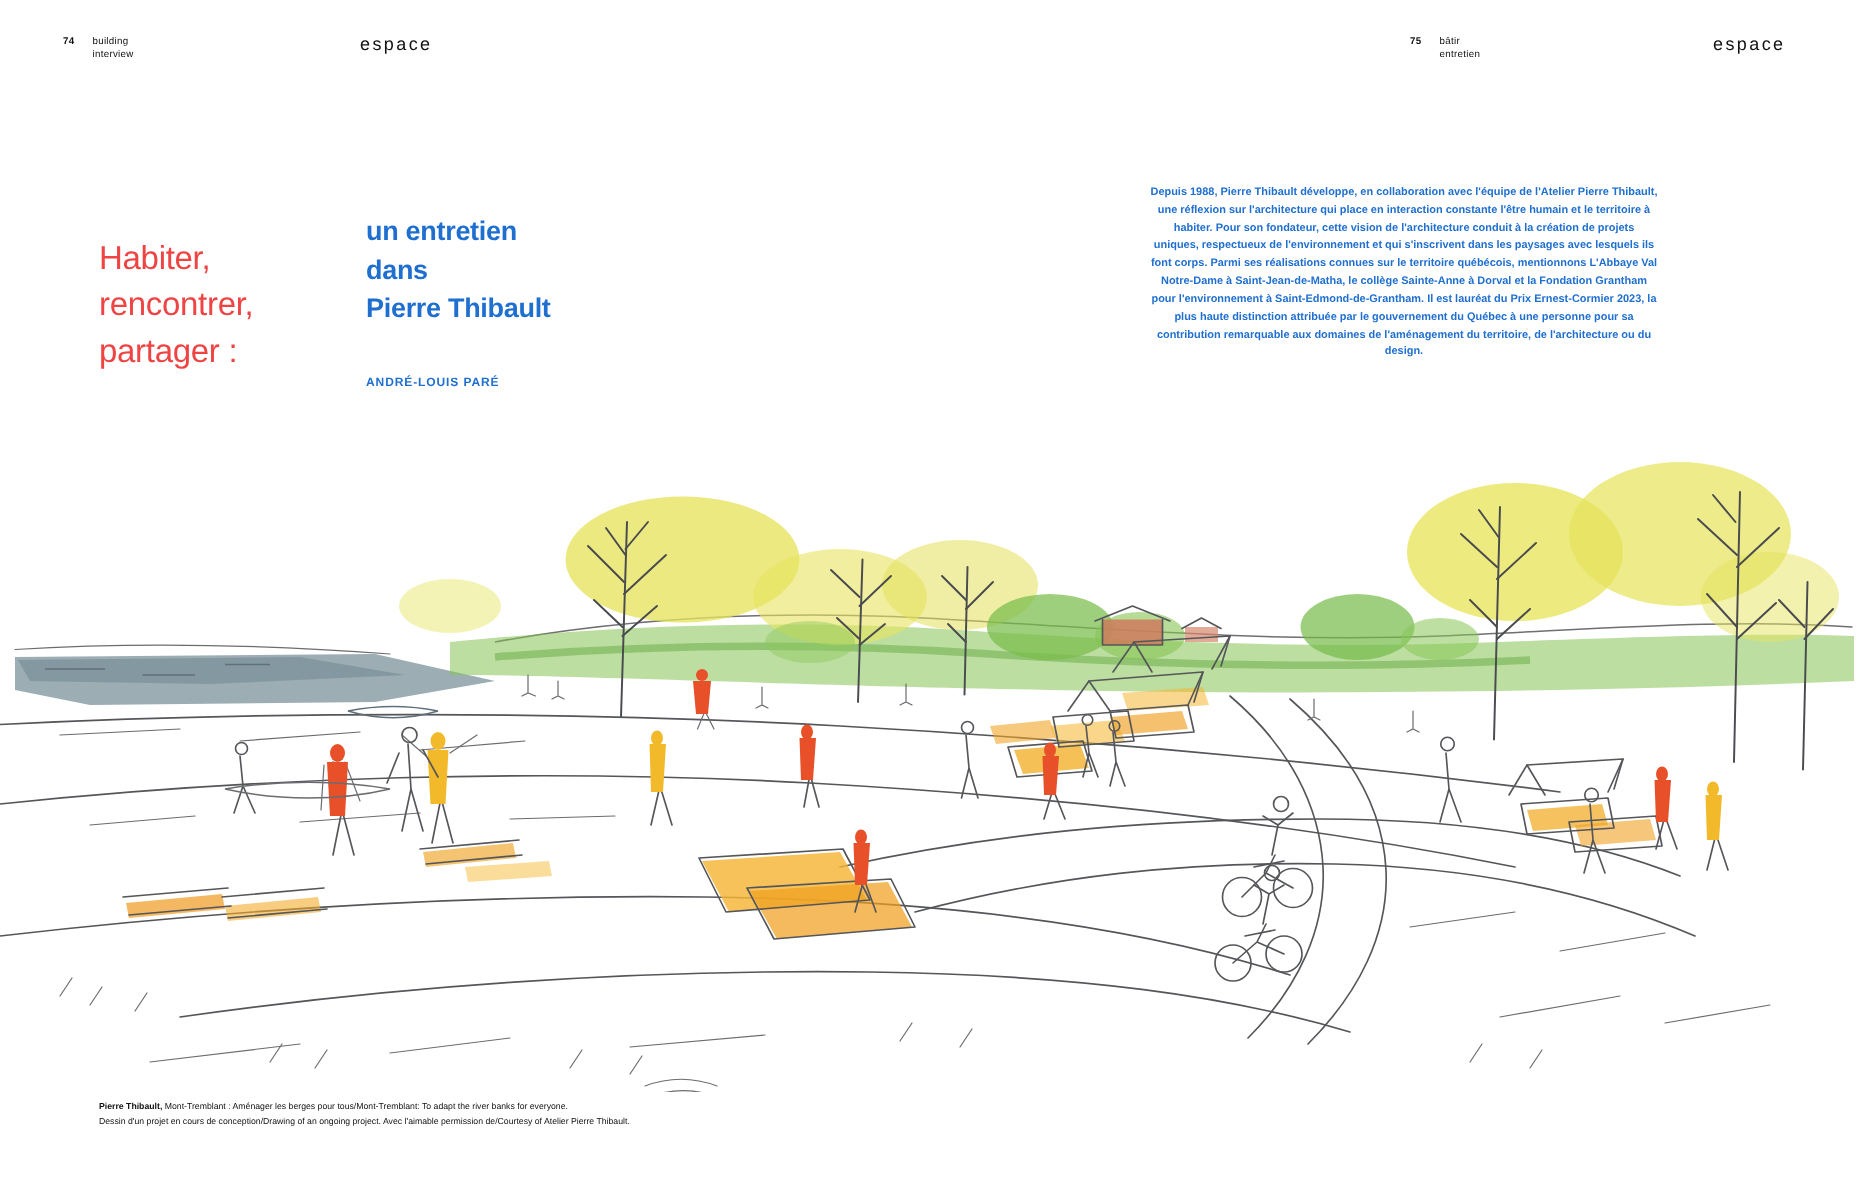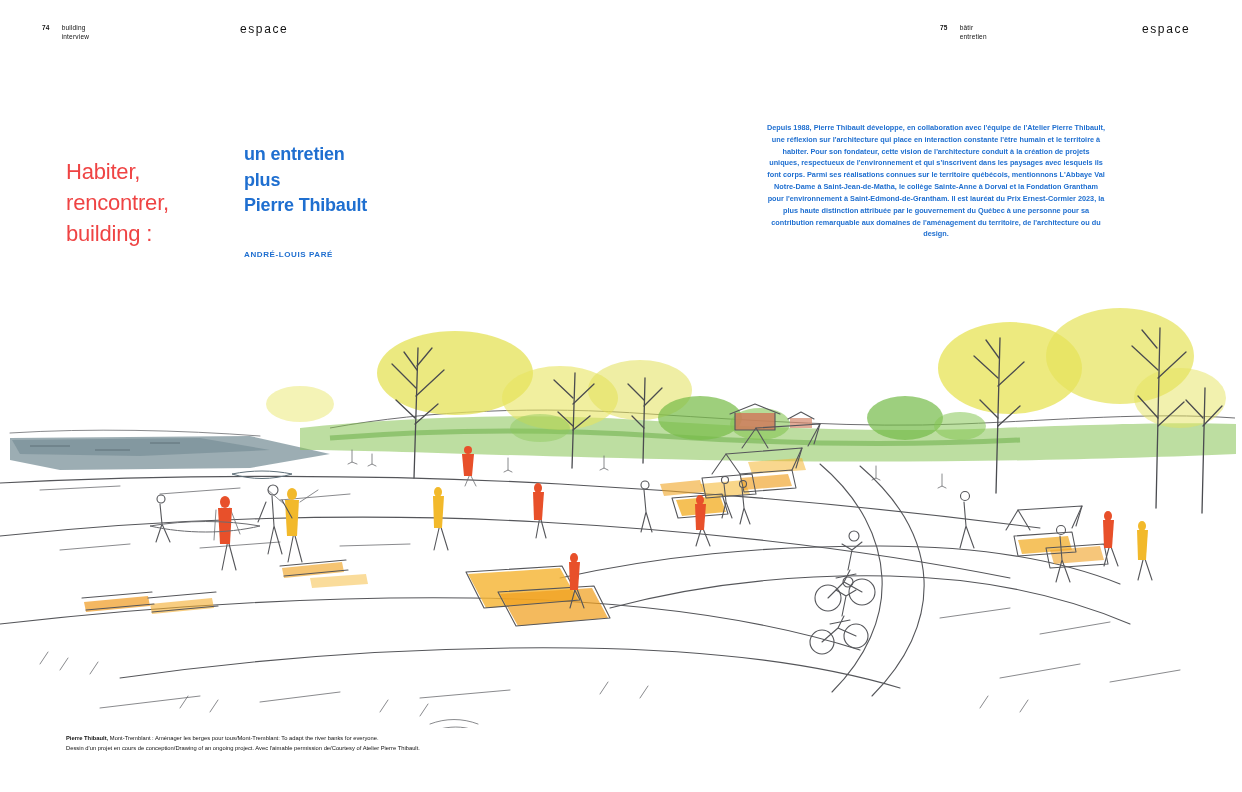--- a/index.html
+++ b/index.html
@@ -139,25 +139,25 @@
   <div class="espace espace-left">espace</div>
 
   <div class="runhead runhead-right">
     <span class="folio">75</span><span class="sec"><div>bâtir</div><div>entretien</div></span>
   </div>
   <div class="espace espace-right">espace</div>
 
   <div class="title-left">
     <div>Habiter,</div>
     <div>rencontrer,</div>
-    <div>building :</div>
+    <div>partager :</div>
   </div>
   <div class="title-right">
     <div>un entretien</div>
-    <div>plus</div>
+    <div>dans</div>
     <div>Pierre Thibault</div>
   </div>
   <div class="byline">ANDRÉ-LOUIS PARÉ</div>
 
   <div class="intro">Depuis 1988, Pierre Thibault développe, en collaboration avec l'équipe de l'Atelier Pierre Thibault, une réflexion sur l'architecture qui place en interaction constante l'être humain et le territoire à habiter. Pour son fondateur, cette vision de l'architecture conduit à la création de projets uniques, respectueux de l'environnement et qui s'inscrivent dans les paysages avec lesquels ils font corps. Parmi ses réalisations connues sur le territoire québécois, mentionnons L'Abbaye Val Notre-Dame à Saint-Jean-de-Matha, le collège Sainte-Anne à Dorval et la Fondation Grantham pour l'environnement à Saint-Edmond-de-Grantham. Il est lauréat du Prix Ernest-Cormier 2023, la plus haute distinction attribuée par le gouvernement du Québec à une personne pour sa contribution remarquable aux domaines de l'aménagement du territoire, de l'architecture ou du design.</div>
 
   <div class="illus">
     <svg width="1242" height="450" viewBox="0 0 1242 450" xmlns="http://www.w3.org/2000/svg">
       <defs>
         <style>

